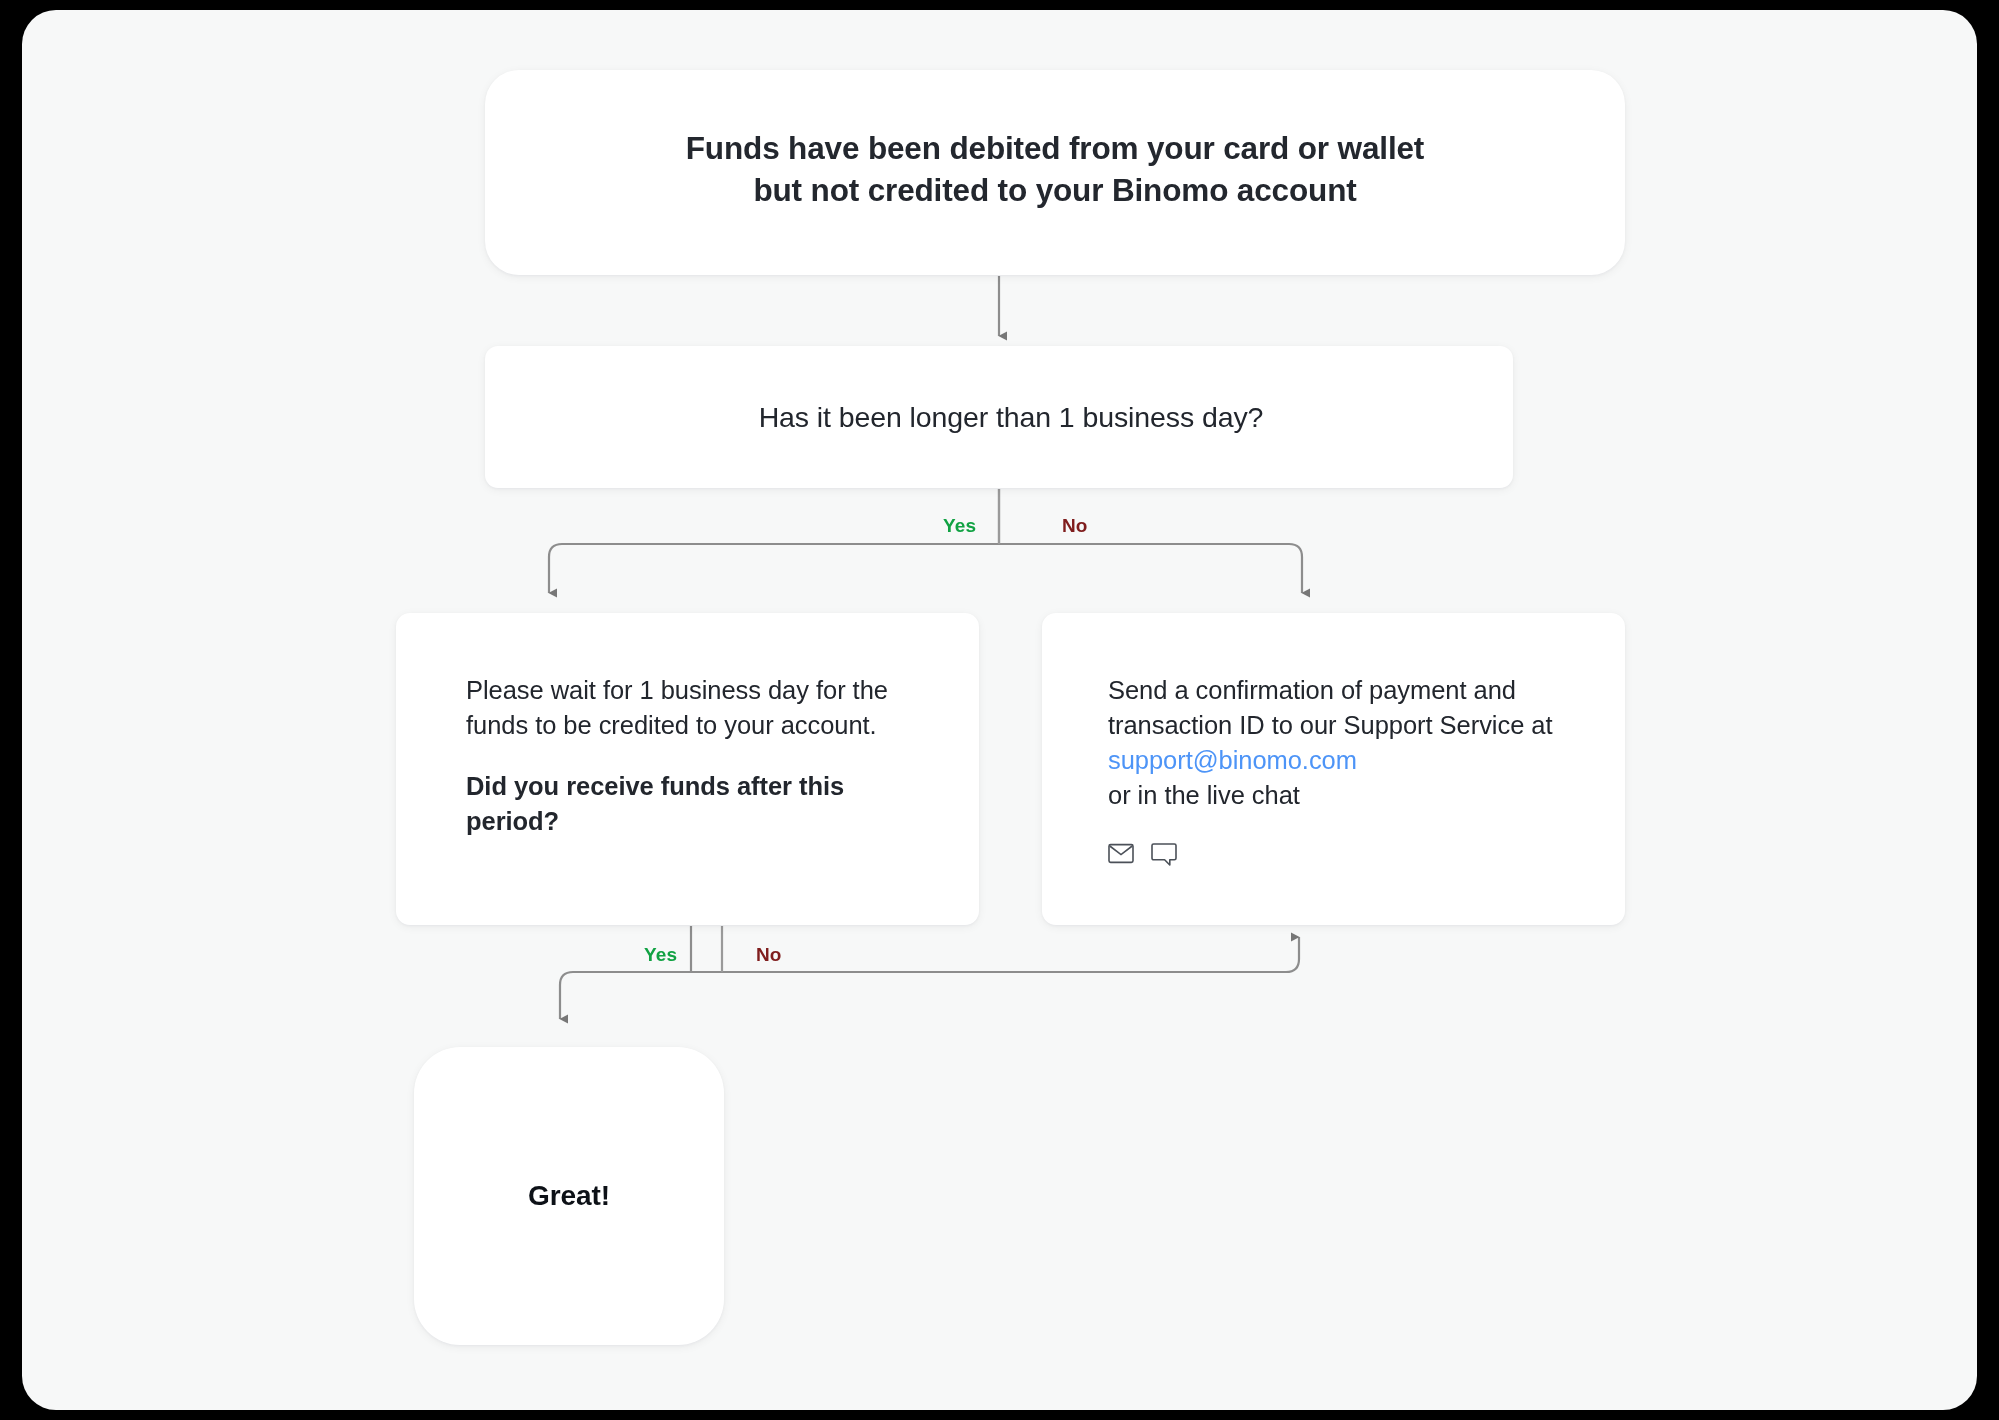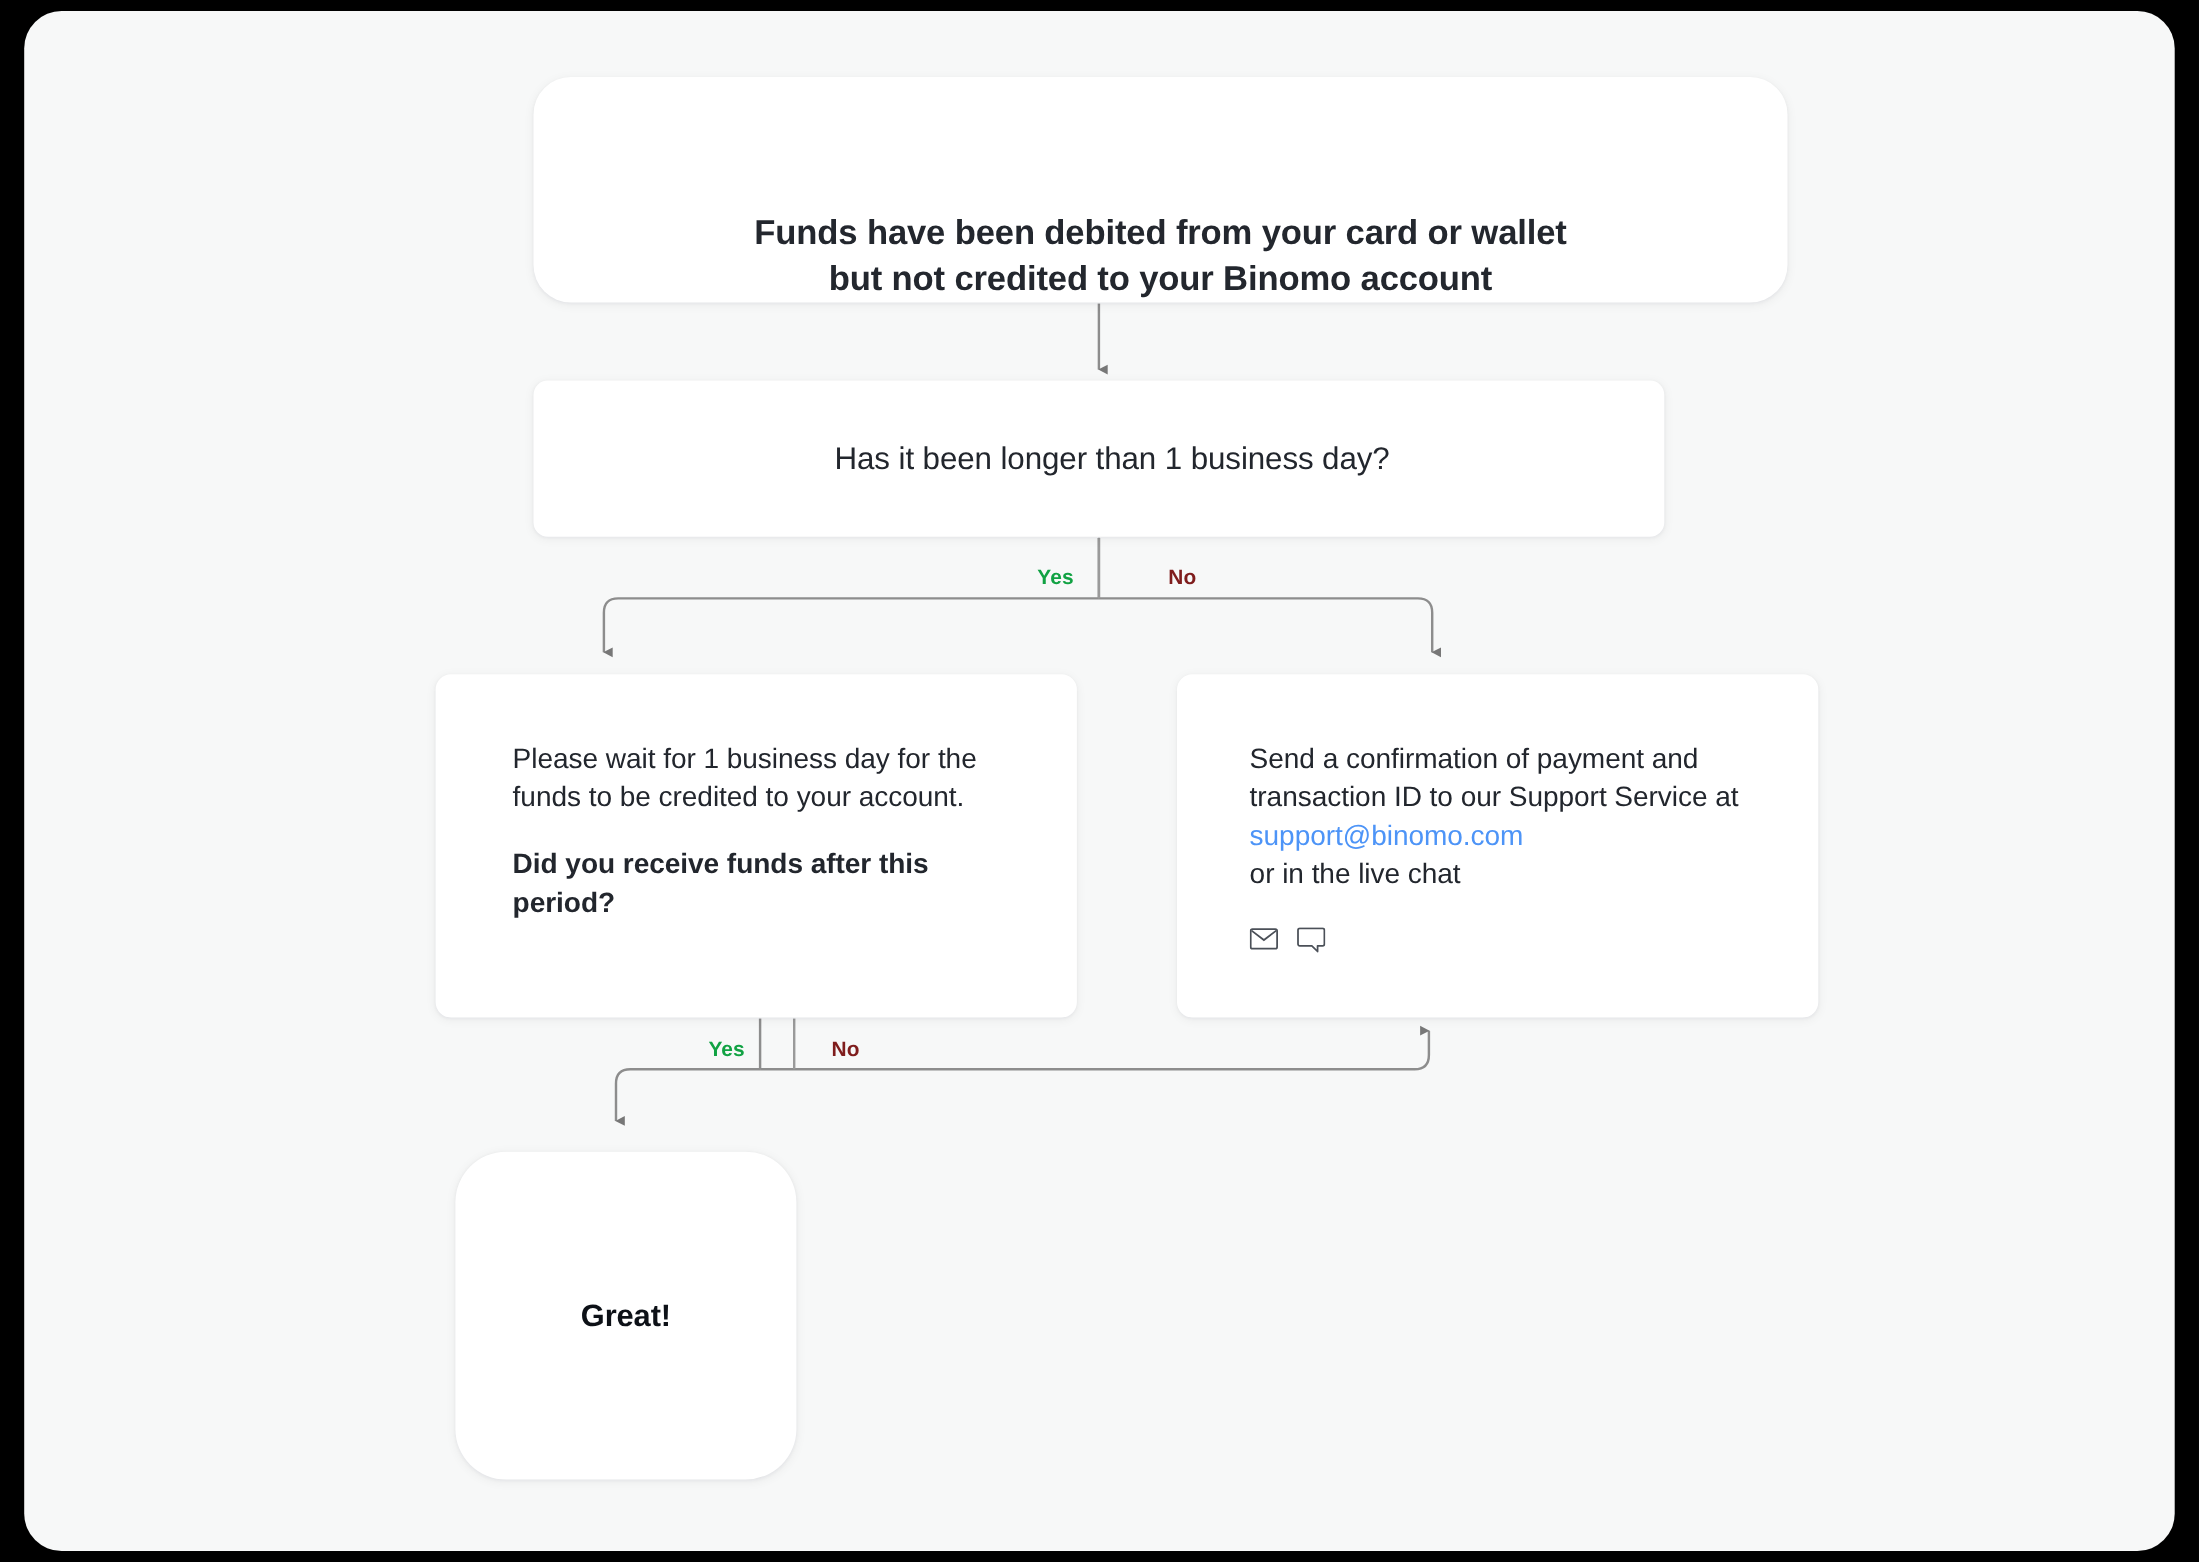--- a/index.html
+++ b/index.html
@@ -28,21 +28,21 @@
     position: absolute;
     background: #ffffff;
     box-shadow: 0 2px 10px rgba(17, 24, 39, 0.055),
                 0 1px 3px rgba(17, 24, 39, 0.045);
   }
 
   #card-problem {
     left: 463px;  top: 60px;
     width: 1140px; height: 205px;
     border-radius: 34px;
-    display: flex; align-items: flex-end; justify-content: center;
+    display: flex; align-items: center; justify-content: center;
   }
   #card-problem .title {
     font-size: 31.5px;
     font-weight: bold;
     line-height: 1.33;
     color: #23272e;
     text-align: center;
     letter-spacing: -0.15px;
     padding: 0 40px;
     margin-top: -6px;
@@ -63,21 +63,21 @@
     margin-left: 24px;
   }
 
   #card-wait {
     left: 374px; top: 603px;
     width: 583px; height: 312px;
     border-radius: 14px;
     padding: 60px 66px 0 70px;
   }
   #card-send {
-    left: 1048px; top: 603px;
+    left: 1020px; top: 603px;
     width: 583px; height: 312px;
     border-radius: 14px;
     padding: 60px 40px 0 66px;
   }
 
   .body-text {
     font-size: 25.5px;
     line-height: 1.37;
     color: #22262d;
     letter-spacing: -0.05px;

